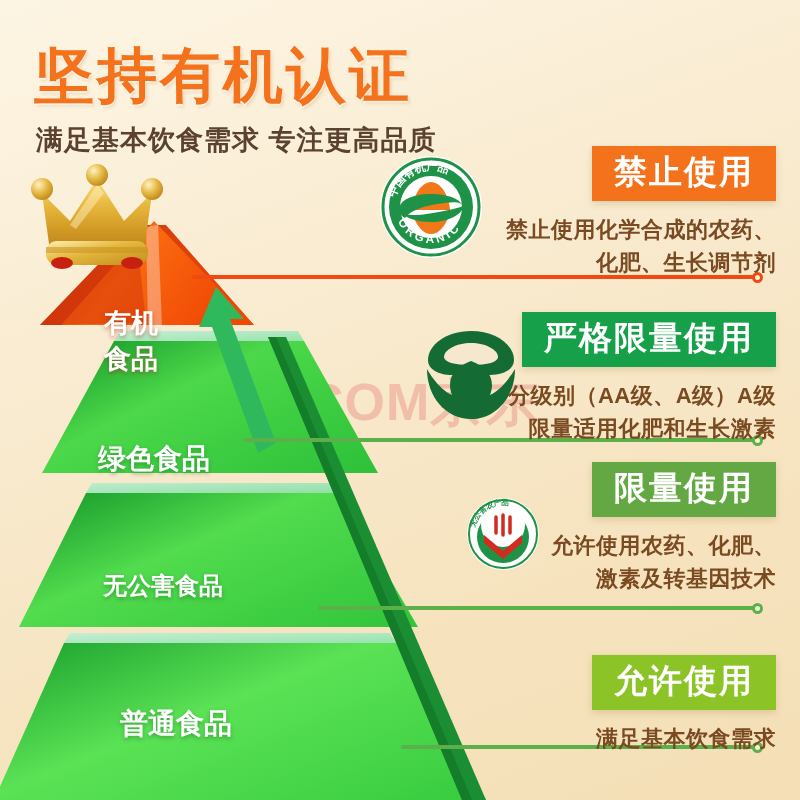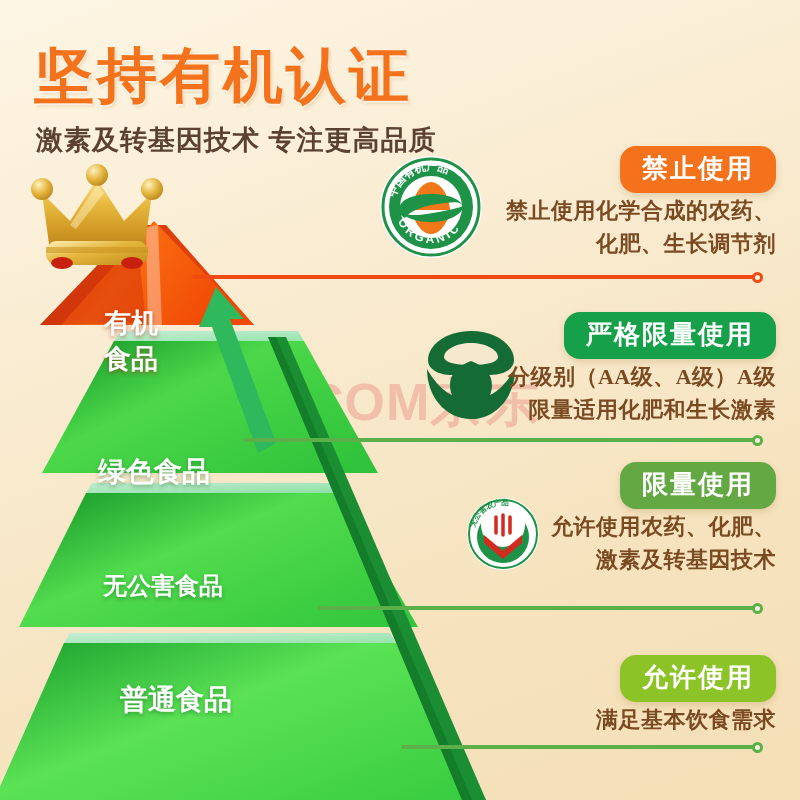--- a/index.html
+++ b/index.html
@@ -77,23 +77,23 @@
     pointer-events: none;
   }
   .label-organic {
     left: 104px; top: 293px;
     font-size: 27px;
     line-height: 36px;
     text-align: center;
     text-shadow: 0 2px 4px rgba(160,40,10,0.5);
     margin-top: 12px;
   }
-  .label-green  { left: 98px;  top: 453px; font-size: 28px; }
+  .label-green  { left: 98px;  top: 440px; font-size: 28px; }
   .label-safe   { left: 103px; top: 570px; font-size: 24px; }
-  .label-common { left: 120px; top: 681px; font-size: 28px; }
+  .label-common { left: 120px; top: 705px; font-size: 28px; }
 
   
   .crown { position: absolute; left: 24px; top: 163px; }
 
   
   .logo { position: absolute; }
   .logo-organic   { left: 363px; top: 156px; }
   .logo-greenfood { left: 422px; top: 327px; }
   .logo-safefood  { left: 466px; top: 497px; }
 
@@ -118,51 +118,50 @@
   .conn-1 { left: 192px; top: 275px; width: 566px; background: #F04A12; color: #F04A12; }
   .conn-2 { left: 243px; top: 438px; width: 515px; background: #5BB04A; color: #5BB04A; }
   .conn-3 { left: 318px; top: 606px; width: 440px; background: #5BB04A; color: #5BB04A; }
   .conn-4 { left: 401px; top: 745px; width: 357px; background: #5BB04A; color: #5BB04A; }
 
   
   .item { position: absolute; right: 24px; text-align: right; }
   .badge {
     display: inline-block;
     padding: 9px 22px 11px 22px;
-    border-radius: 16px;
+    border-radius: 0;
     color: #FFFFFF;
-    font-size: 26px;
+    font-size: 33px;
     font-weight: bold;
     letter-spacing: 2px;
     line-height: 1.05;
     white-space: nowrap;
     box-shadow: 0 3px 7px rgba(150,110,50,0.22);
   }
   .desc {
-    margin-top: 1px;
+    margin-top: 12px;
     font-size: 22px;
     font-weight: bold;
     line-height: 33px;
     color: #7A4A22;
     white-space: pre-line;
     letter-spacing: 0.5px;
-    font-family: Liberation Serif, serif;
   }
   .item-1 { top: 146px; }
   .item-2 { top: 312px; }
   .item-3 { top: 462px; text-align: right; }
   .item-4 { top: 655px; }
 </style>
 </head>
 <body>
 
 <div id="poster">
 
   <div class="headline">坚持有机认证</div>
-  <div class="subhead">激素及转基因技术 专注更高品质</div>
+  <div class="subhead">满足基本饮食需求 专注更高品质</div>
 
   <div class="watermark">
     <span>JD.COM</span><span class="cn">京东</span>
   </div>
 
   <div class="pyramid">
     <svg width="520" height="585" viewBox="0 0 520 585" xmlns="http://www.w3.org/2000/svg">
       <defs>
         <linearGradient id="gOrangeFront" x1="0" y1="0" x2="1" y2="0.4">
           <stop offset="0%" stop-color="#E83C06"></stop>

